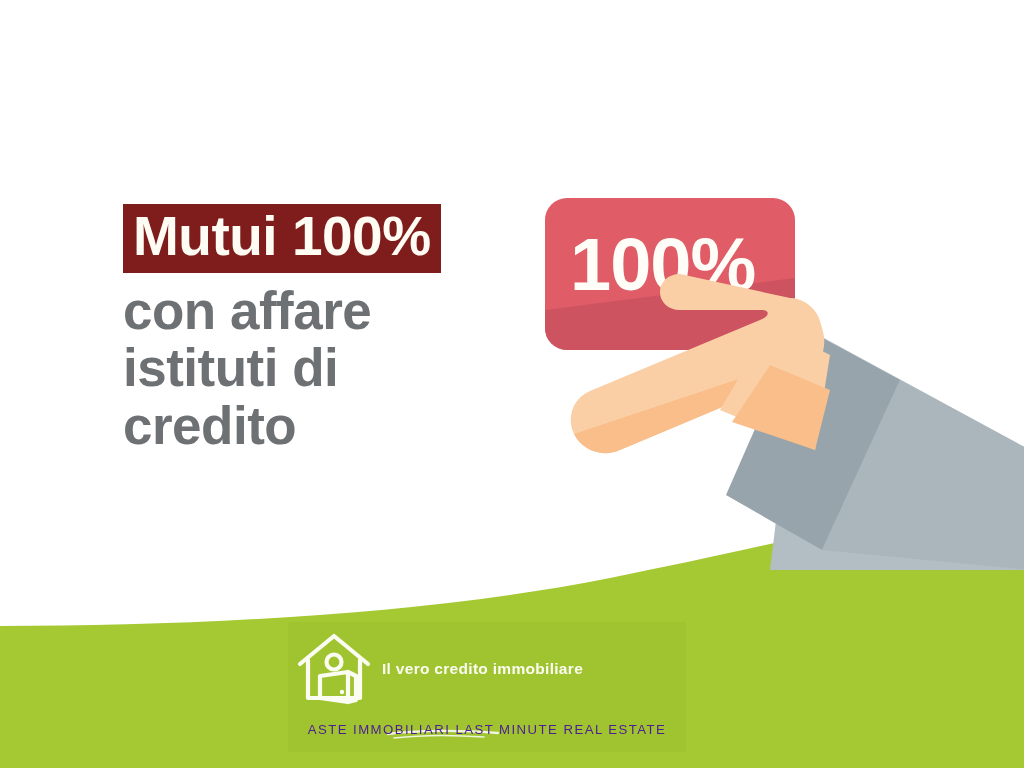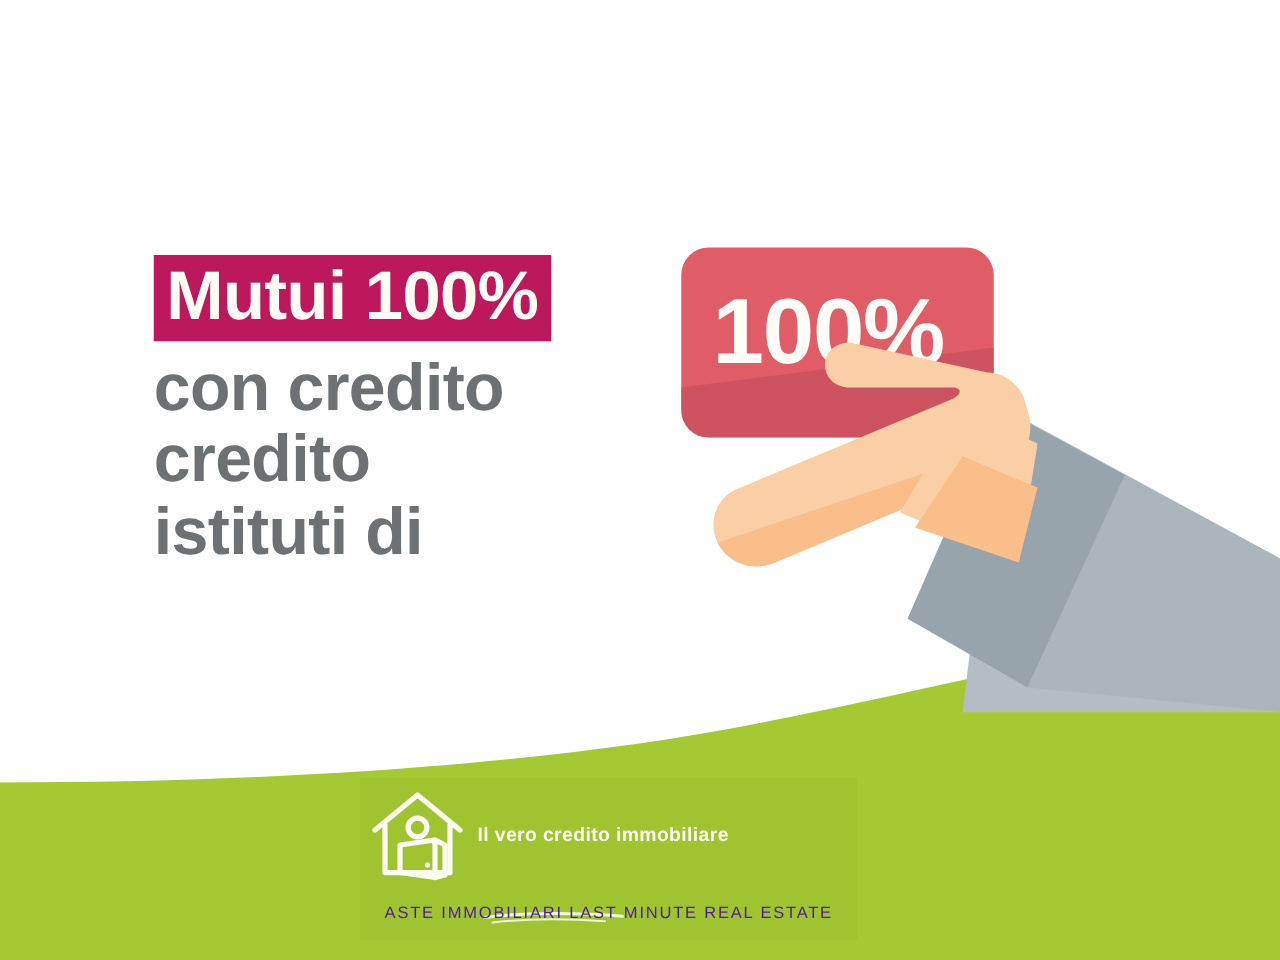--- a/index.html
+++ b/index.html
@@ -33,21 +33,21 @@
     left: 123px;
     top: 204px;
     width: 460px;
   }
   .headline-hl-wrap {
     display: block;
     line-height: 0;
   }
   .headline-hl {
     display: inline-block;
-    background: #be185d;
+    background: #7f1d1d;
     color: #FFFDF3;
     font-size: 55px;
     font-weight: bold;
     letter-spacing: -0.5px;
     line-height: 1.04;
     padding: 4px 10px 8px 10px;
     white-space: nowrap;
   }
   .headline-rest {
     display: block;
@@ -146,23 +146,23 @@
 
   <svg class="wave-layer" viewBox="0 0 1024 768" width="1024" height="768" preserveAspectRatio="none">
     <path d="M0,626 C200,626 430,614 610,578 C790,542 930,505 1024,492 L1024,768 L0,768 Z" fill="#A4C932"></path>
   </svg>
 
   <div class="headline">
     <span class="headline-hl-wrap">
       <span class="headline-hl">Mutui 100%</span>
     </span>
     <span class="headline-rest">
-      <span>con credito</span>
+      <span>con affare</span>
+      <span>istituti di</span>
       <span>credito</span>
-      <span>istituti di</span>
     </span>
   </div>
 
   <svg class="illustration" viewBox="0 0 560 420" width="560" height="420">
     <defs>
       <clipPath id="cardClip">
         <rect x="75" y="48" width="250" height="152" rx="22" ry="22"></rect>
       </clipPath>
       <linearGradient id="skinGrad" x1="0" y1="0" x2="0" y2="1">
         <stop offset="0%" stop-color="#FDD3AA"></stop>

